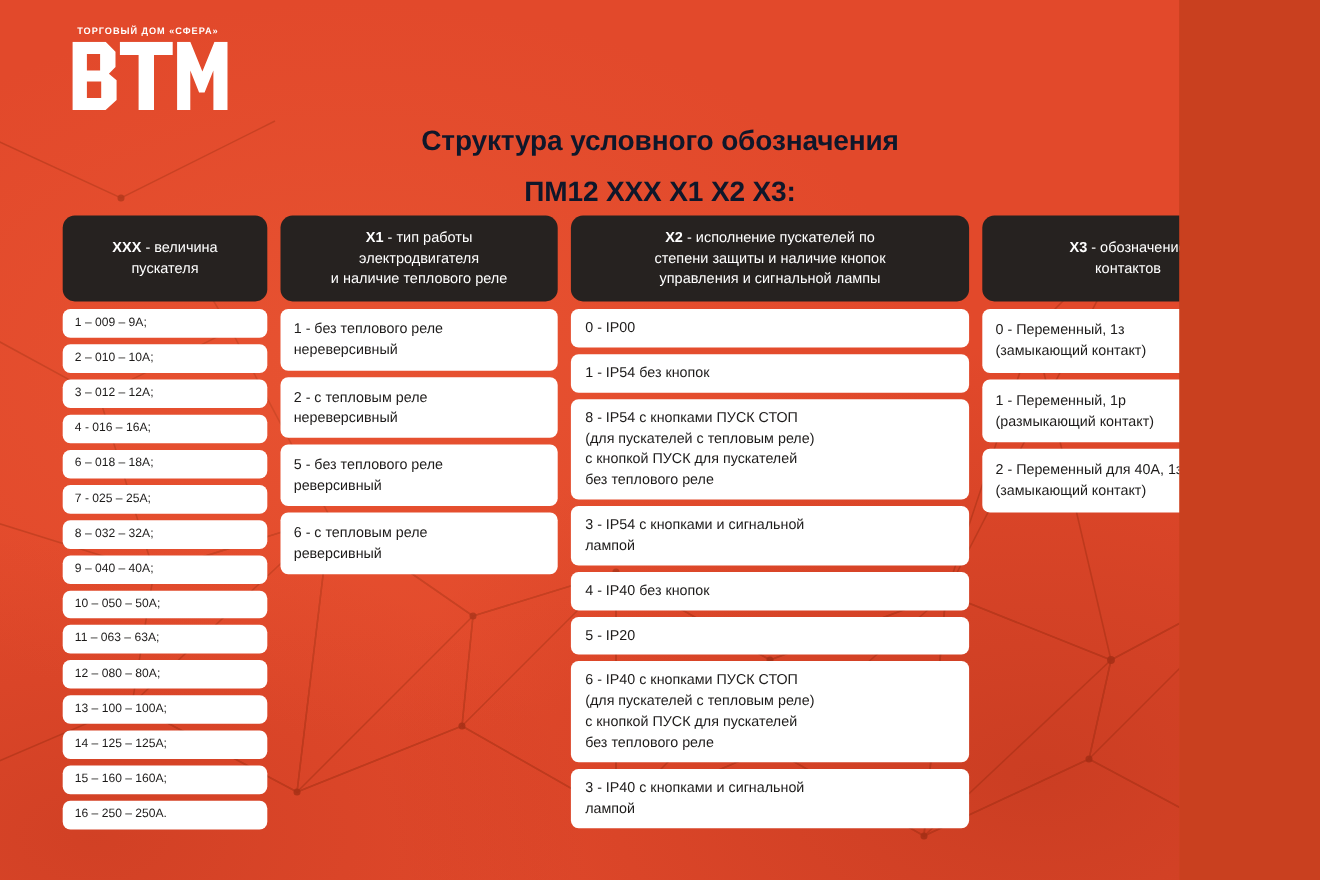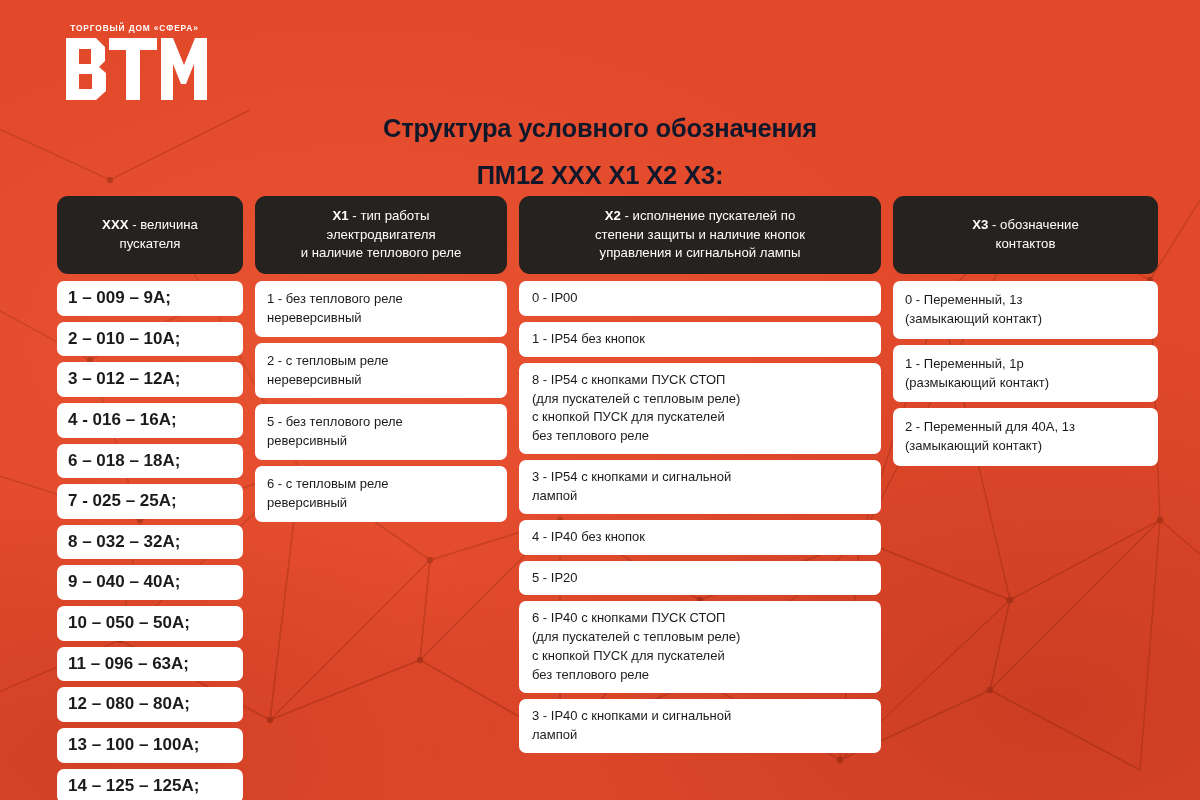--- a/index.html
+++ b/index.html
@@ -5,21 +5,21 @@
   html, body {
     margin: 0;
     padding: 0;
     background: #c9401f;
   }
   body {
     font-family: "Liberation Sans", sans-serif;
   }
   #page {
     position: relative;
-    width: 1200px;
+    width: 1072px;
     height: 800px;
     overflow: hidden;
     background: #e2492b;
   }
   #bg-texture {
     position: absolute;
     inset: 0;
     width: 1200px;
     height: 800px;
     pointer-events: none;
@@ -109,21 +109,21 @@
     line-height: 1.45;
     padding: 6px 11px;
     margin-bottom: 6px;
     box-sizing: border-box;
   }
   .cell .ln { display: block; }
 
   
   #col-xxx       { left: 57px;  width: 186px; }
   #col-xxx .col-head { height: 78px; }
-  #col-xxx .cell { padding: 5px 11px; font-size: 17px; font-weight: bold; }
+  #col-xxx .cell { padding: 5px 11px; font-size: 11px; }
 
   #col-x1        { left: 255px; width: 252px; }
   #col-x1 .col-head { height: 78px; }
   #col-x1 .cell  { padding: 9px 12px; }
 
   #col-x2        { left: 519px; width: 362px; }
   #col-x2 .col-head { height: 78px; }
   #col-x2 .cell  { padding: 8px 13px; }
 
   #col-x3        { left: 893px; width: 265px; }
@@ -241,21 +241,21 @@
         <div class="cell">
             <span class="ln">8 – 032 – 32А;</span>
           </div>
         <div class="cell">
             <span class="ln">9 – 040 – 40А;</span>
           </div>
         <div class="cell">
             <span class="ln">10 – 050 – 50А;</span>
           </div>
         <div class="cell">
-            <span class="ln">11 – 096 – 63А;</span>
+            <span class="ln">11 – 063 – 63А;</span>
           </div>
         <div class="cell">
             <span class="ln">12 – 080 – 80А;</span>
           </div>
         <div class="cell">
             <span class="ln">13 – 100 – 100А;</span>
           </div>
         <div class="cell">
             <span class="ln">14 – 125 – 125А;</span>
           </div>

